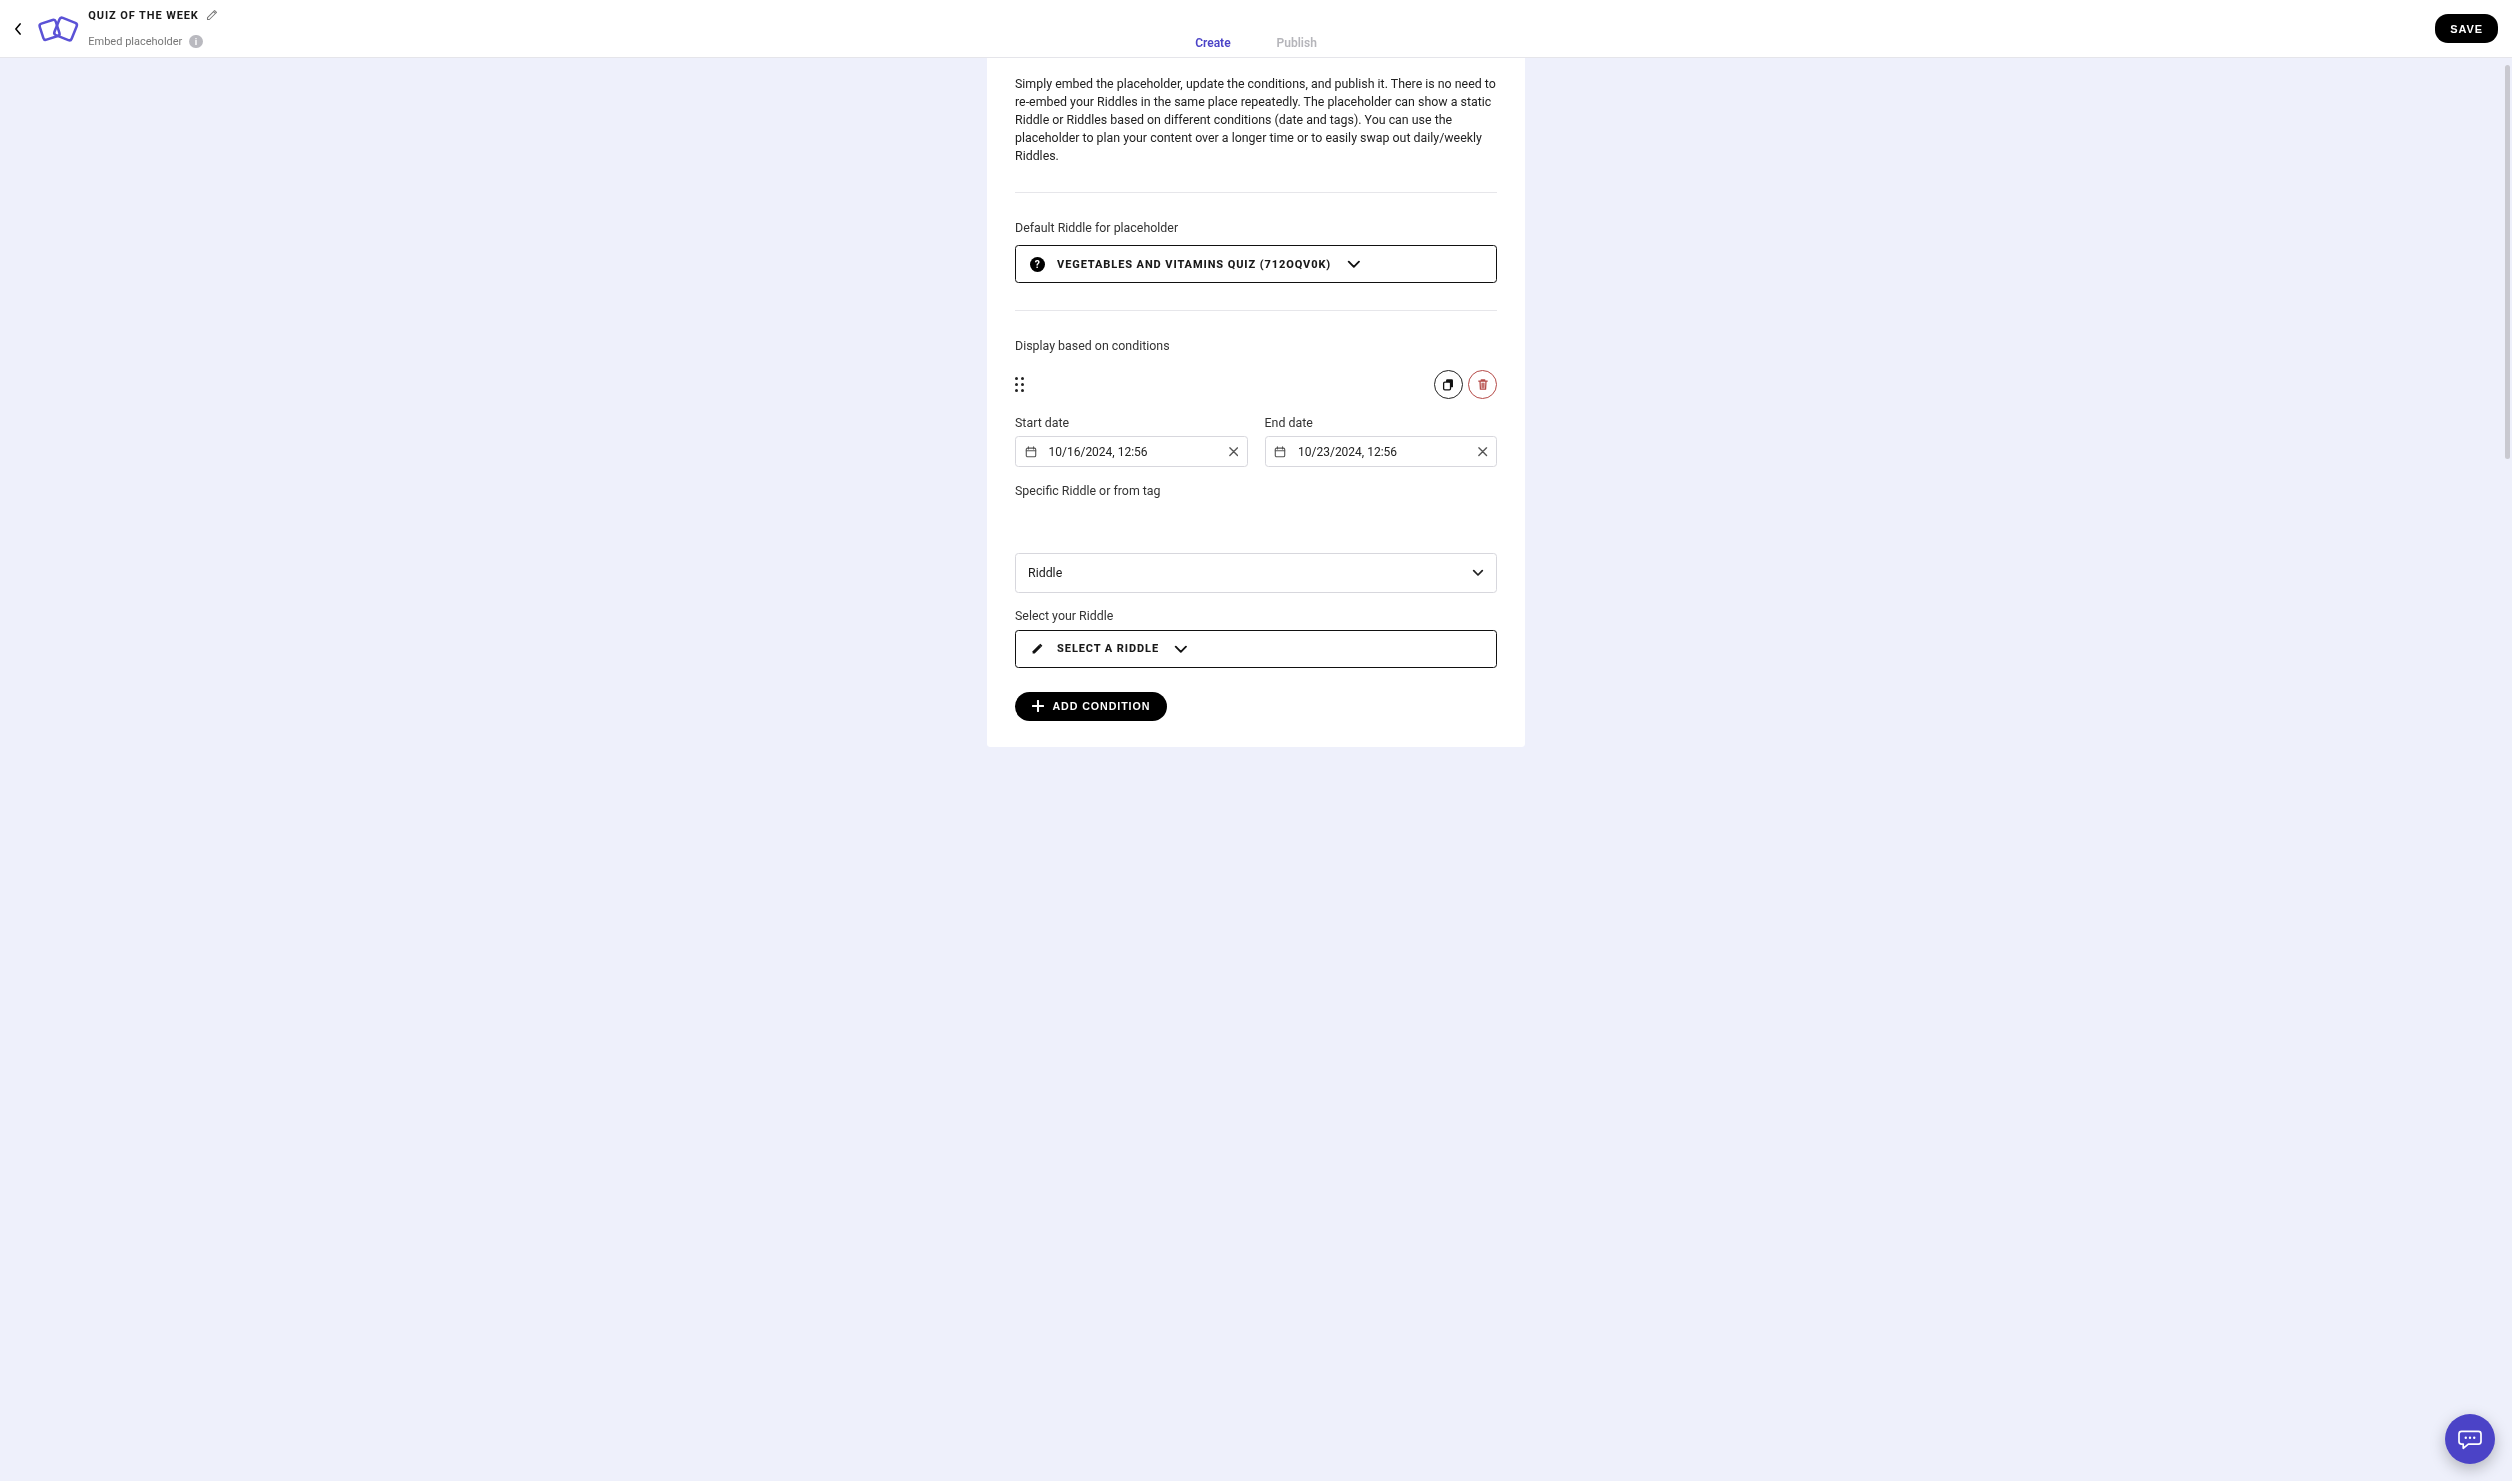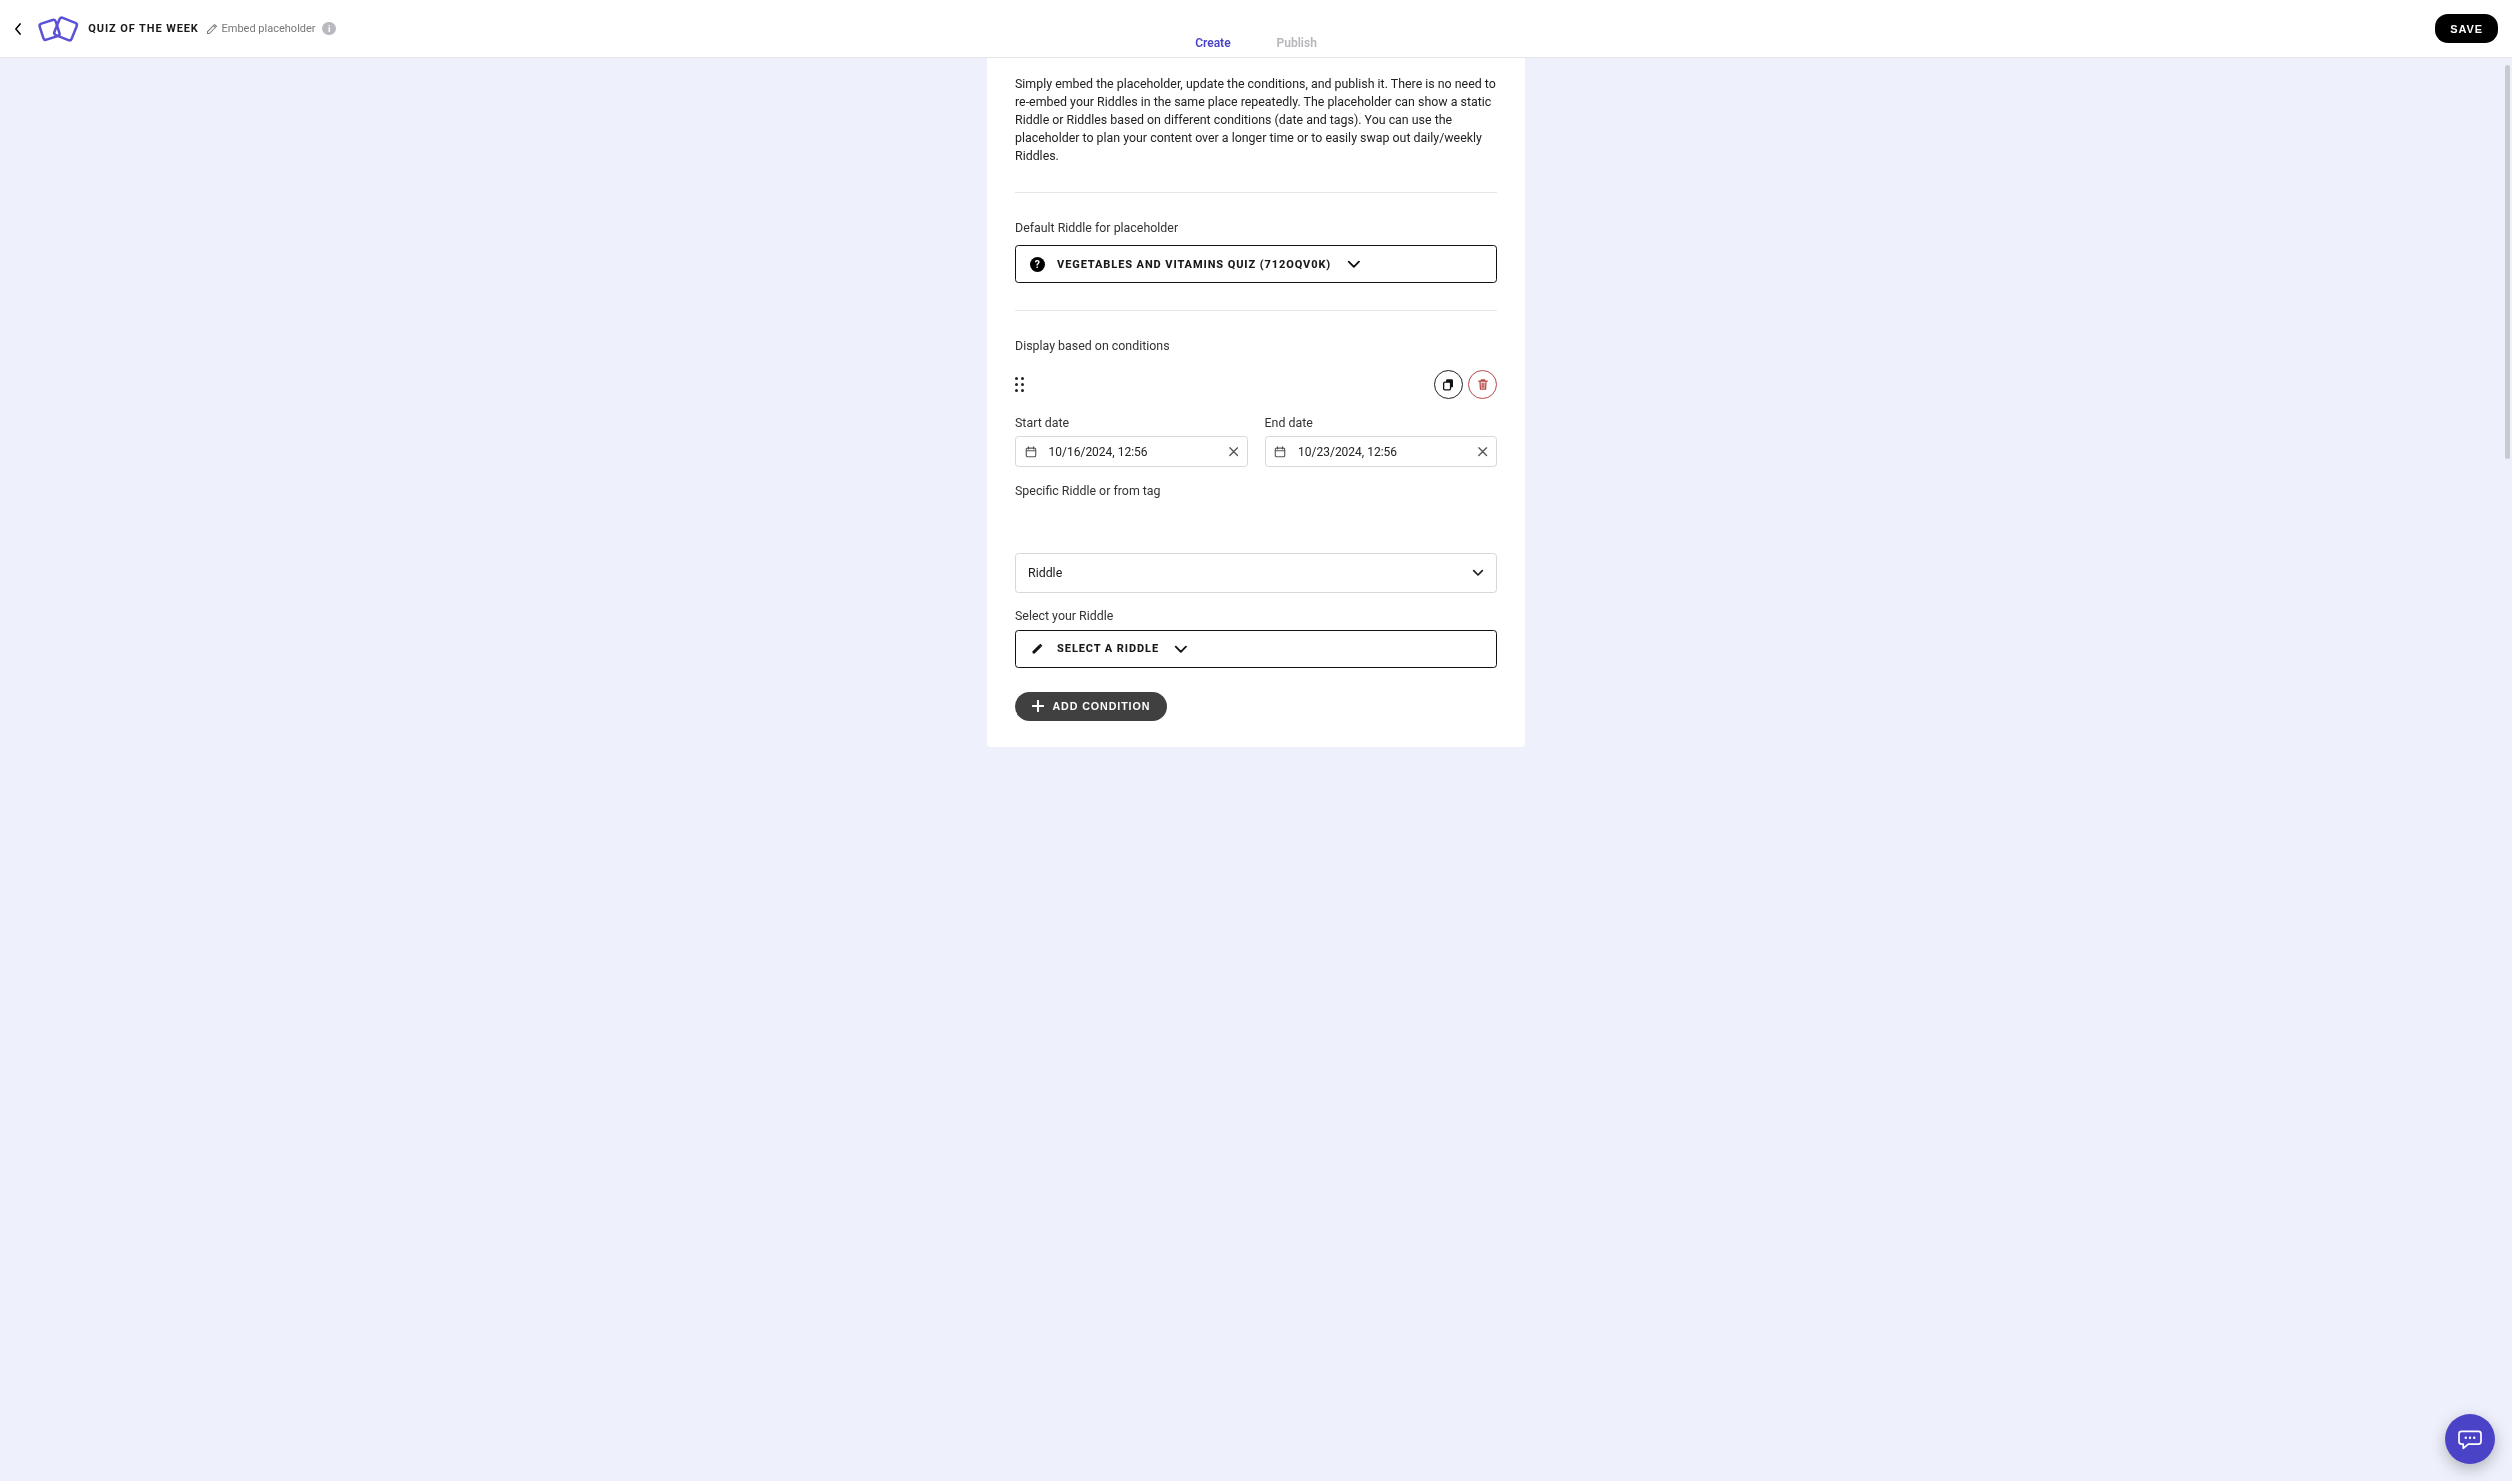--- a/index.html
+++ b/index.html
@@ -31,21 +31,21 @@
   .back-chevron {
     width: 17px; height: 17px;
     display:flex; align-items:center; justify-content:center;
     cursor:pointer;
     color:#000;
   }
   .logo {
     width: 44px; height: 34px;
     display:flex; align-items:center; justify-content:center;
   }
-  .title-block { display:flex; gap:4px; }
+  .title-block { display:flex; flex-direction:column; gap:13px; }
   .title-row { display:flex; align-items:center; gap:6.8px; }
   .title-text {
     font-size: 11px;
     font-weight: 700;
     letter-spacing: 0.9px;
     text-transform: uppercase;
   }
   .edit-pencil { color:#777; display:flex; }
   .subtitle-row { display:flex; align-items:center; gap:6.8px; }
   .subtitle-text { font-size: 11px; color:#777; }
@@ -171,21 +171,21 @@
     background:#fff; display:flex; align-items:center;
     padding:0 12px; justify-content:space-between; cursor:pointer;margin-top:48px;
   }
   .plain-select .val { font-size:12.4px; }
   .plain-select .chev { color:#333; display:flex; }
 
   .select-pill.light-lead .lead-icon { background:transparent; color:#111; }
 
   .add-btn {
     margin-top:24px;
-    background:#404040; color:#fff; border:none;
+    background:#000000; color:#fff; border:none;
     border-radius:854px; padding:8.5px 17px;
     display:inline-flex; align-items:center; gap:8.5px;
     font-size:10.7px; font-weight:800; letter-spacing:0.9px;
     cursor:pointer;
   }
 
   
   .chat-fab {
     position:fixed; right:17px; bottom:17px;
     width:50px; height:50px; border-radius:50%;

